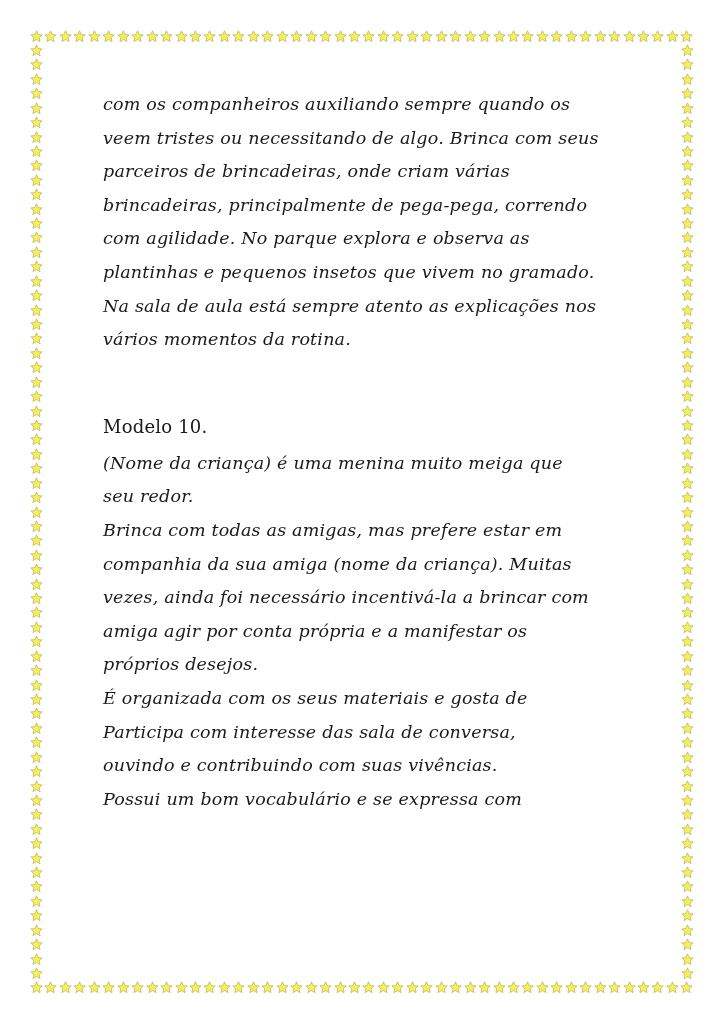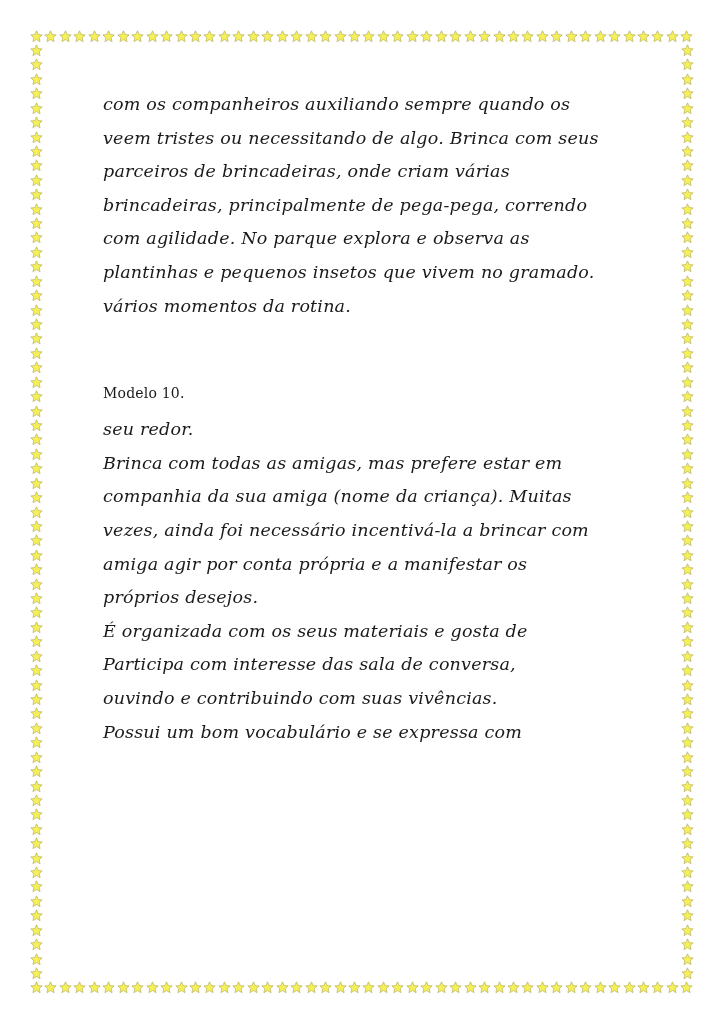--- a/index.html
+++ b/index.html
@@ -37,21 +37,21 @@
     font-size: 17.5px;
     letter-spacing: 0.2px;
   }
   .line {
     height: 33.6px;
     line-height: 33.6px;
     white-space: nowrap;
     display: block;
   }
   .gap { height: 50px; }
-  .heading { font-style: normal; font-size: 14px; height: 40px; line-height: 40px; }
+  .heading { font-style: normal; font-size: 18px; height: 40px; line-height: 40px; }
 </style>
 </head>
 <body>
 
 <div id="border-top" class="border-row">
     <span class="star">
       <svg viewBox="0 0 24 24">
         <path d="M12 1.5l3.1 6.9 7.4.7-5.6 5 1.7 7.4L12 17.6l-6.6 3.9 1.7-7.4-5.6-5 7.4-.7z" fill="#f5f05a" stroke="#b8b060" stroke-width="1.3" stroke-linejoin="round"></path>
       </svg>
     </span>
@@ -1169,25 +1169,27 @@
   </div>
 
 <div class="content">
   <div>
     <span class="line">com os companheiros auxiliando sempre quando os</span>
     <span class="line">veem tristes ou necessitando de algo. Brinca com seus</span>
     <span class="line">parceiros de brincadeiras, onde criam várias</span>
     <span class="line">brincadeiras, principalmente de pega-pega, correndo</span>
     <span class="line">com  agilidade. No parque explora e observa as</span>
     <span class="line">plantinhas e pequenos insetos que vivem no gramado.</span>
+    <span class="line">Na sala de aula está sempre atento as explicações nos</span>
     <span class="line">vários momentos da rotina.</span>
   </div>
   <div class="gap"></div>
   <div class="line heading">Modelo 10.</div>
   <div>
+    <span class="line">(Nome da criança) é uma menina muito meiga que</span>
     <span class="line">seu redor.</span>
     <span class="line">Brinca com todas as amigas, mas prefere estar em</span>
     <span class="line">companhia da sua amiga (nome da criança). Muitas</span>
     <span class="line">vezes, ainda foi necessário incentivá-la a brincar com</span>
     <span class="line">amiga agir por conta própria e a manifestar os</span>
     <span class="line">próprios desejos.</span>
     <span class="line">É organizada com os seus materiais e gosta de</span>
     <span class="line">Participa com interesse das sala de conversa,</span>
     <span class="line">ouvindo e contribuindo com suas vivências.</span>
     <span class="line">Possui um bom vocabulário e se expressa com</span>

